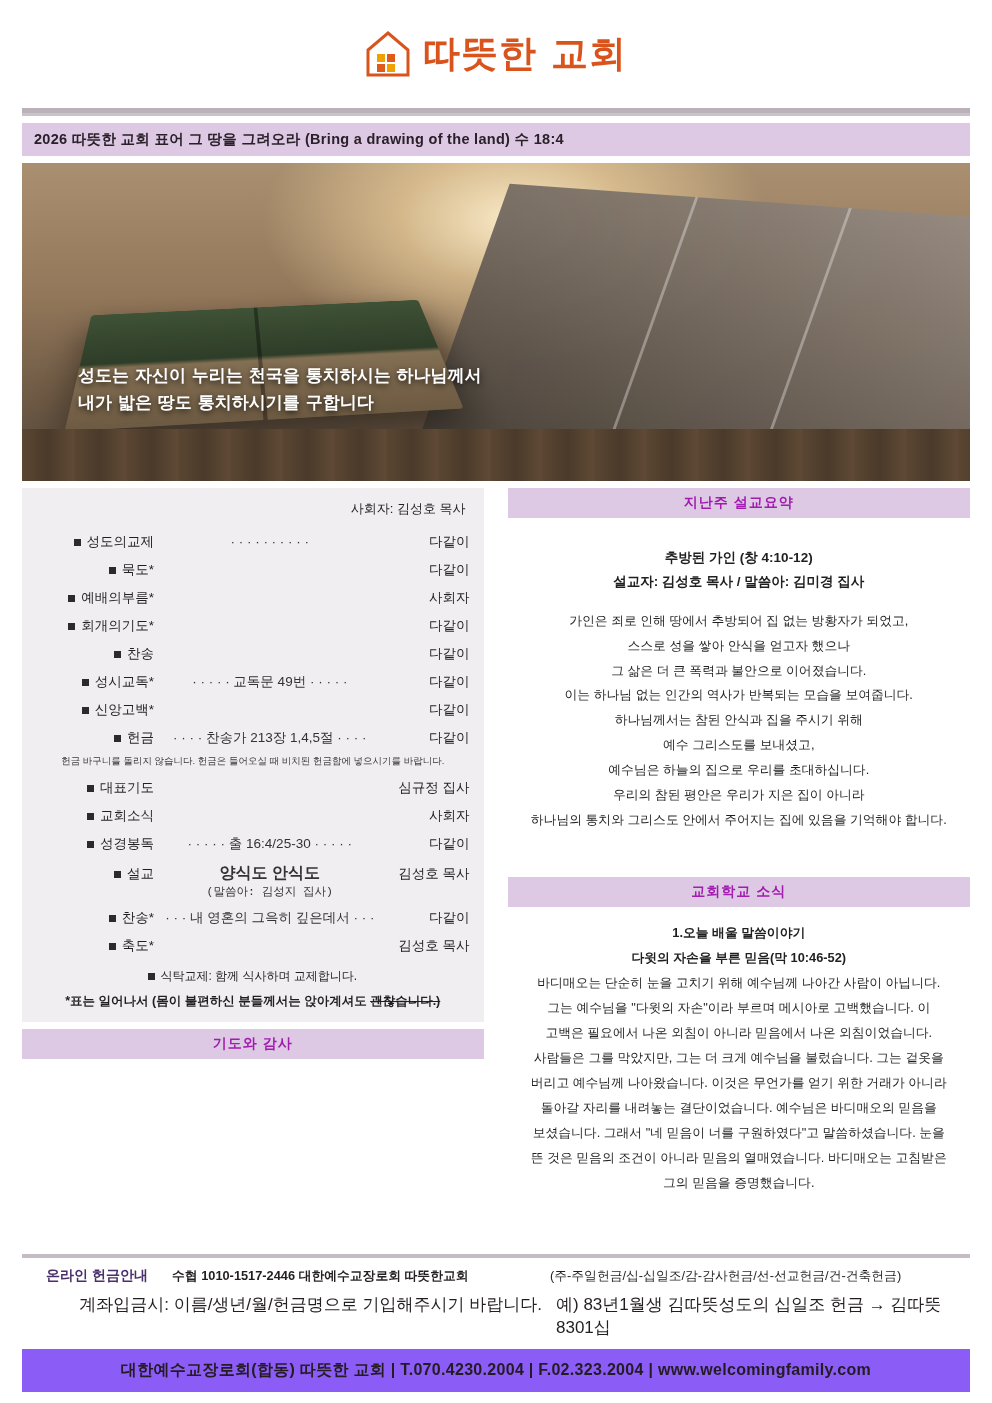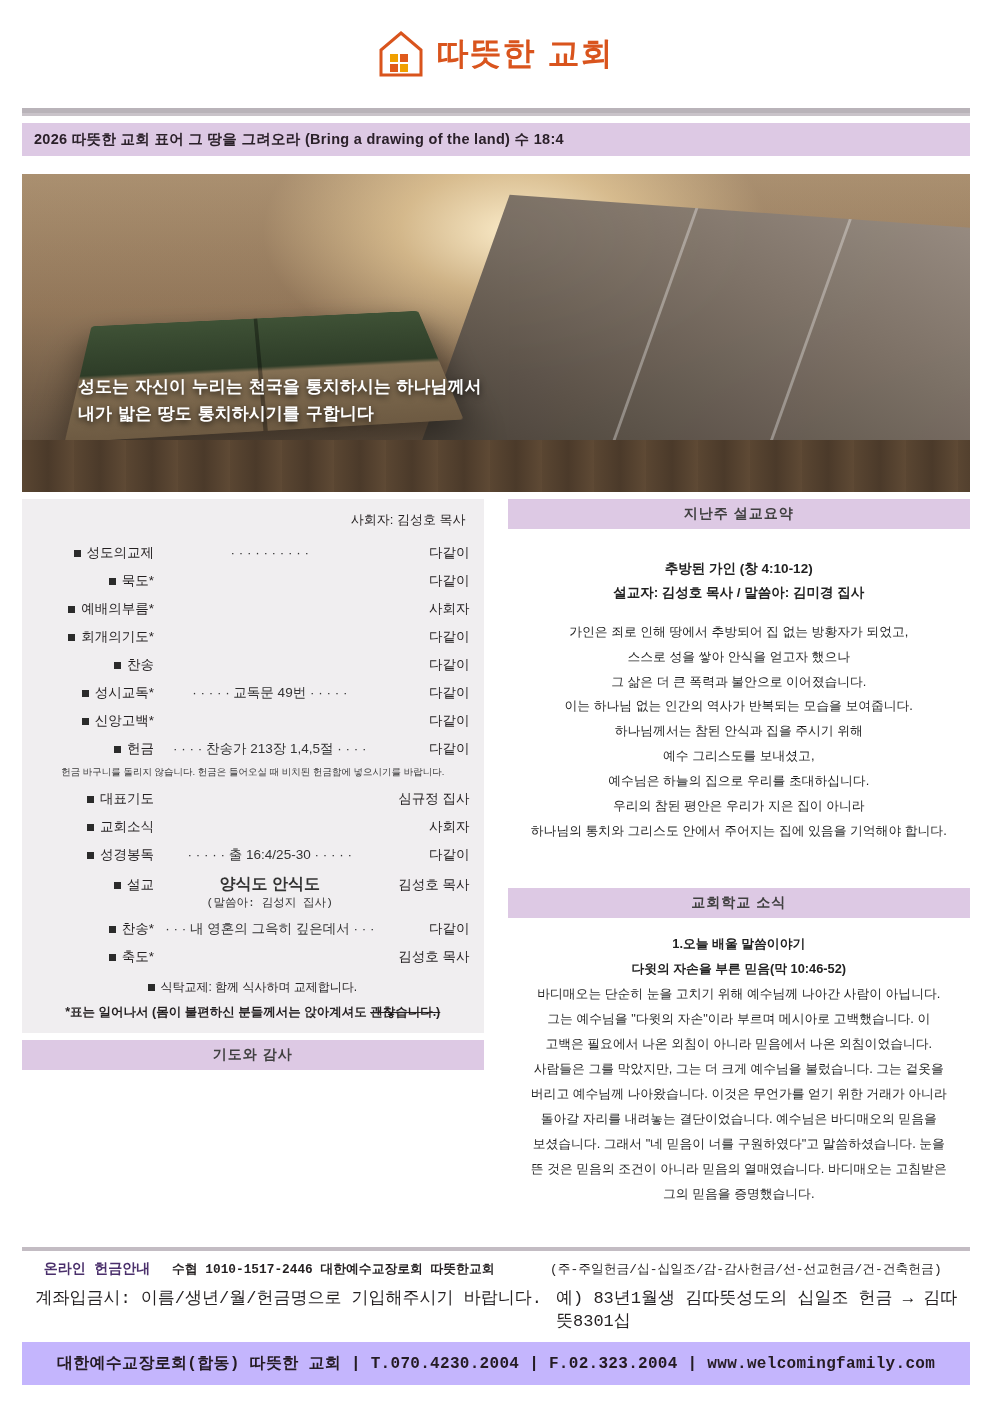--- a/index.html
+++ b/index.html
@@ -30,21 +30,21 @@
     align-items: center;
     justify-content: center;
     gap: 12px;
   }
   .logo-mark {
     width: 46px;
     height: 48px;
     position: relative;
   }
   .church-title {
-    font-size: 32px;
+    font-size: 37px;
     font-weight: bold;
     color: #d9541d;
     letter-spacing: 1px;
     font-family: "DejaVu Sans", sans-serif;
   }
   .rule-thick {
     height: 5px;
     background: #b9b3b9;
     margin: 0 0 0 0;
   }
@@ -66,21 +66,21 @@
     background: #ddc9e4;
     padding: 7px 12px;
     font-size: 14.5px;
     font-weight: bold;
     color: #2a2029;
     letter-spacing: 0.3px;
   }
 
   
   .hero {
-    margin-top: 18px;
+    margin-top: 7px;
     height: 318px;
     position: relative;
     overflow: hidden;
     background: #6d5b4c;
   }
   .hero-sky {
     position: absolute;
     inset: 0;
     background:
       radial-gradient(ellipse 360px 200px at 52% 18%, rgba(255,240,205,0.95) 0%, rgba(255,226,170,0.55) 32%, rgba(180,150,120,0.1) 70%),
@@ -234,21 +234,21 @@
   }
   .order-foot2 .strike { text-decoration: line-through; }
 
   
   .section-bar {
     background: #ddc9e4;
     text-align: center;
     font-size: 14px;
     font-weight: bold;
     padding: 6px 0;
-    color: #404040;
+    color: #a21caf;
     letter-spacing: 1px;
   }
   .section-bar.gap { margin-top: 7px; }
 
   
   .panel {
     padding: 28px 18px 10px 18px;
     font-size: 12.8px;
     line-height: 1.95;
     text-align: center;
@@ -266,22 +266,21 @@
     line-height: 1.95;
     text-align: center;
     color: #1f1f1f;
   }
 
   
   .footer-wrap {
     position: absolute;
     left: 22px;
     right: 22px;
-    bottom: 18px;
-    font-family: Liberation Mono, monospace;
+    bottom: 11px;
   }
   .footer-rule {
     height: 4px;
     background: #c3bcc3;
     margin-bottom: 9px;
   }
   .give-row {
     display: flex;
     align-items: center;
     font-size: 12.8px;
@@ -306,21 +305,21 @@
   }
   .give-row2 {
     display: flex;
     font-size: 17px;
     padding-top: 8px;
   }
   .give-row2 .a { flex: 0 0 520px; text-align: right; padding-right: 14px;}
   .give-row2 .b { flex: 1 1 auto; text-align: left; }
   .address-bar {
     margin-top: 10px;
-    background: #c4b5fd;
+    background: #8b5cf6;
     text-align: center;
     font-size: 16px;
     font-weight: bold;
     padding: 11px 0;
     color: #241b23;
     letter-spacing: 0.3px;
   }
 </style>
 </head>
 <body>

